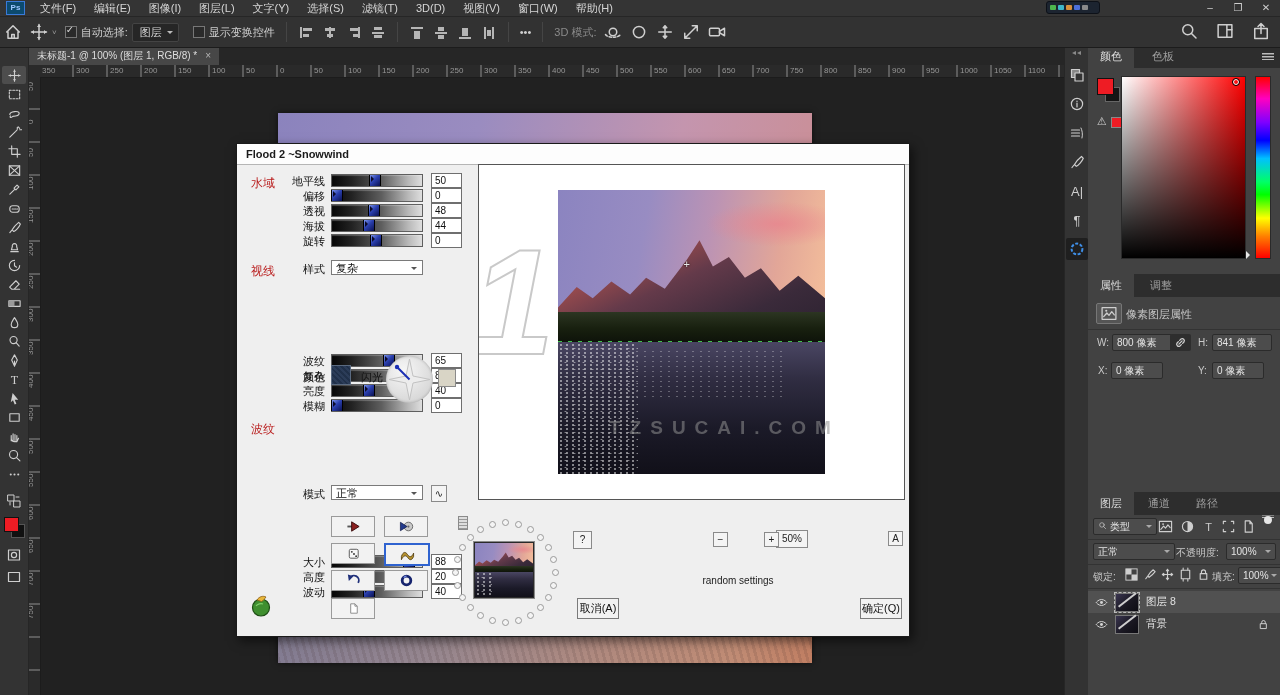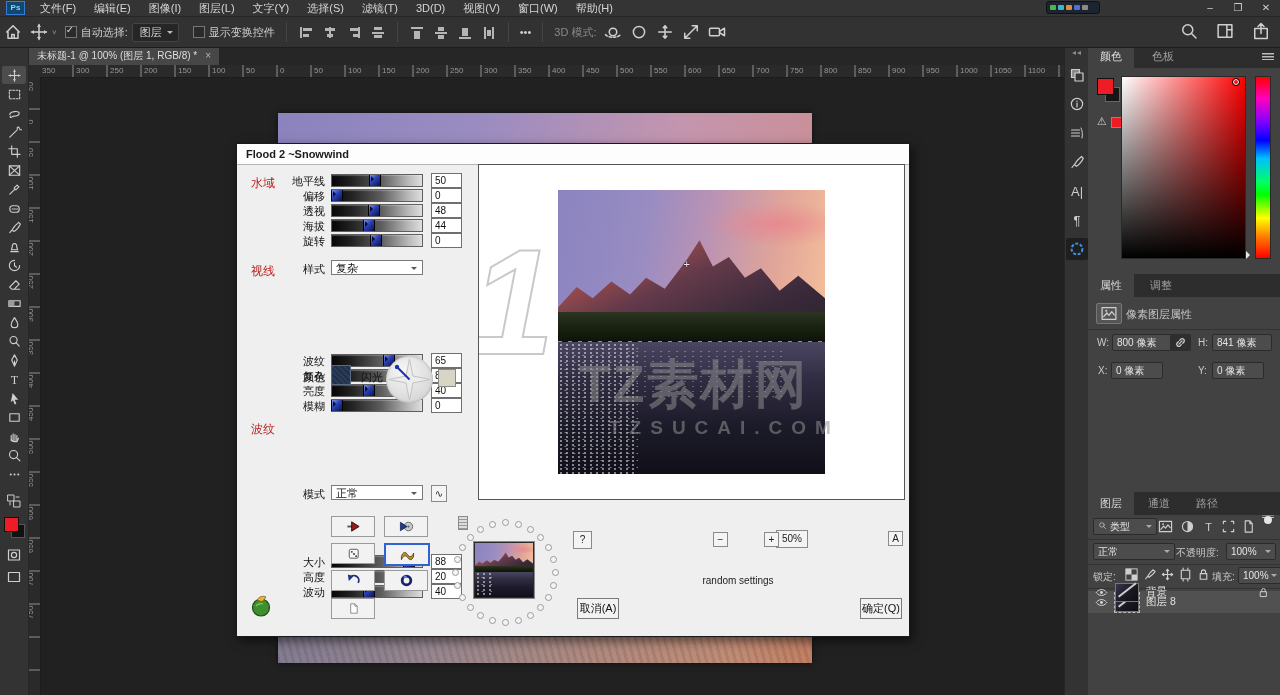--- a/index.html
+++ b/index.html
@@ -693,21 +693,20 @@
         <div class="sc-cloud"></div>
       <div class="sc-mtn"></div>
       <div class="sc-forest"></div>
       <div class="sc-hline"></div>
       <div class="sc-water"></div>
       <div class="sc-spark1"></div>
         <div class="sc-spark2"></div>
       <div class="sc-cross" style="left:47%;top:24%;">+</div>
     </div>
     <div class="wm-big" style="left:-8px;top:62px;">1</div>
-    <div class="wm-txt" style="left:100px;top:185px;">TZ素材网</div>
     <div class="wm-dom" style="left:130px;top:252px;">TZSUCAI.COM</div>
   </div>
 </div>
 
 <div id="iconstrip">
   <div class="collapse" style="text-align:center;margin-top:3px;">◂◂</div>
   <div class="strip-ico">
       <svg viewBox="0 0 16 16" fill="none" stroke="#cfcfcf" stroke-width="1.2" stroke-linecap="round" stroke-linejoin="round">
         <rect x="2.5" y="2.5" width="8" height="8" fill="#888" stroke="#cfcfcf"></rect>
         <rect x="6" y="6" width="8" height="8" fill="#333" stroke="#cfcfcf"></rect>
@@ -866,21 +865,21 @@
           <svg viewBox="0 0 16 11">
             <path d="M1.5 5.5S4 1.8 8 1.8 14.5 5.5 14.5 5.5 12 9.2 8 9.2 1.5 5.5 1.5 5.5z" fill="none" stroke="#d6d6d6" stroke-width="1.2"></path>
             <circle cx="8" cy="5.5" r="1.8" fill="#d6d6d6"></circle>
           </svg>
         </div>
         <div style="width: 22px; height: 17px; background: linear-gradient(135deg, rgb(58, 53, 80) 0%, rgb(26, 24, 34) 55%, rgb(14, 13, 20) 100%); border: 1px solid rgb(119, 119, 119); position: relative; outline: rgb(187, 187, 187) dashed 1px;">
           <i style="position: absolute; left: 2px; top: 12px; width: 22px; height: 1.5px; background: rgb(207, 207, 207); transform: rotate(-38deg); transform-origin: 0px 0px;"></i>
         </div>
         <div style="flex: 1 1 0%;">图层 8</div>
       </div>
-      <div class="layer-row" style="top: 536px;">
+      <div class="layer-row" style="top: 568px;">
         <div class="eye">
           <svg viewBox="0 0 16 11">
             <path d="M1.5 5.5S4 1.8 8 1.8 14.5 5.5 14.5 5.5 12 9.2 8 9.2 1.5 5.5 1.5 5.5z" fill="none" stroke="#d6d6d6" stroke-width="1.2"></path>
             <circle cx="8" cy="5.5" r="1.8" fill="#d6d6d6"></circle>
           </svg>
         </div>
         <div style="width: 22px; height: 17px; background: linear-gradient(135deg, rgb(58, 53, 80) 0%, rgb(26, 24, 34) 55%, rgb(14, 13, 20) 100%); border: 1px solid rgb(119, 119, 119); position: relative;">
           <i style="position: absolute; left: 2px; top: 12px; width: 22px; height: 1.5px; background: rgb(207, 207, 207); transform: rotate(-38deg); transform-origin: 0px 0px;"></i>
         </div>
         <div style="flex: 1 1 0%;">背景</div>

